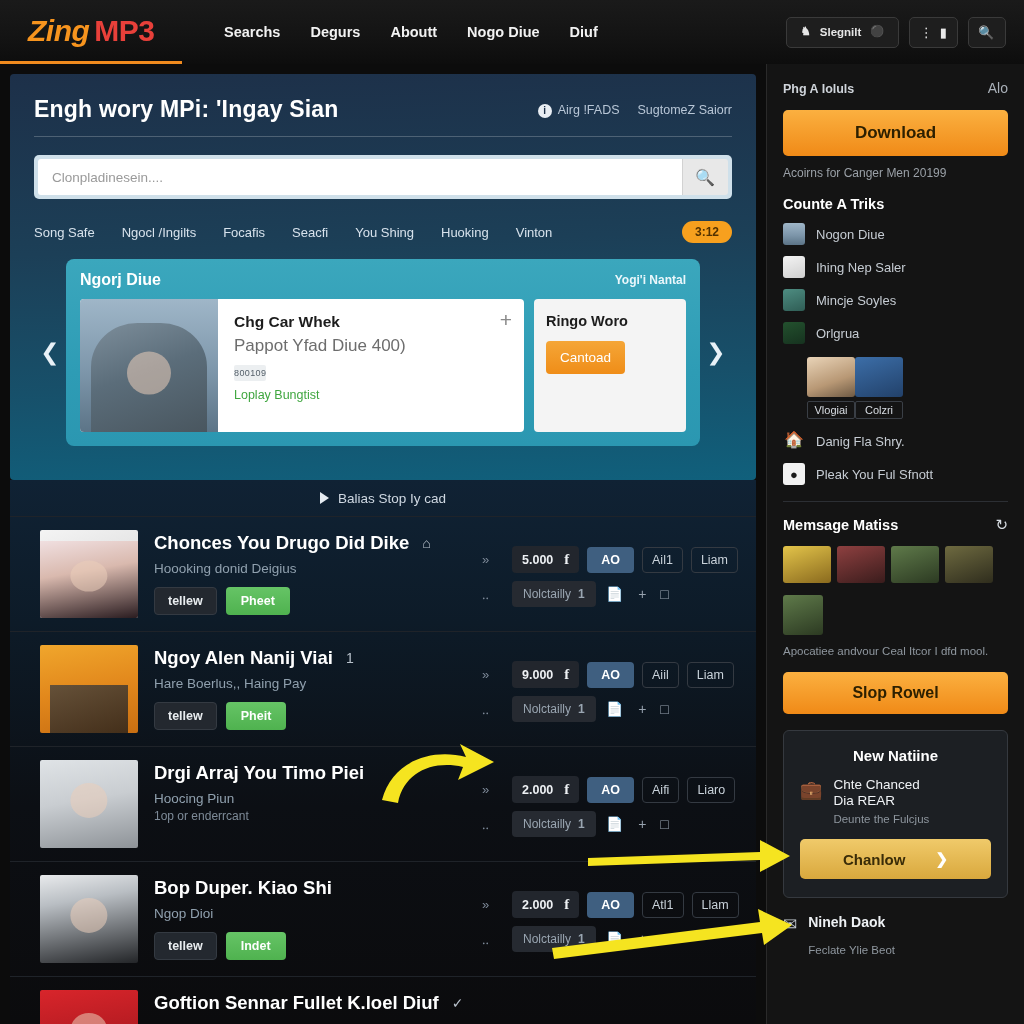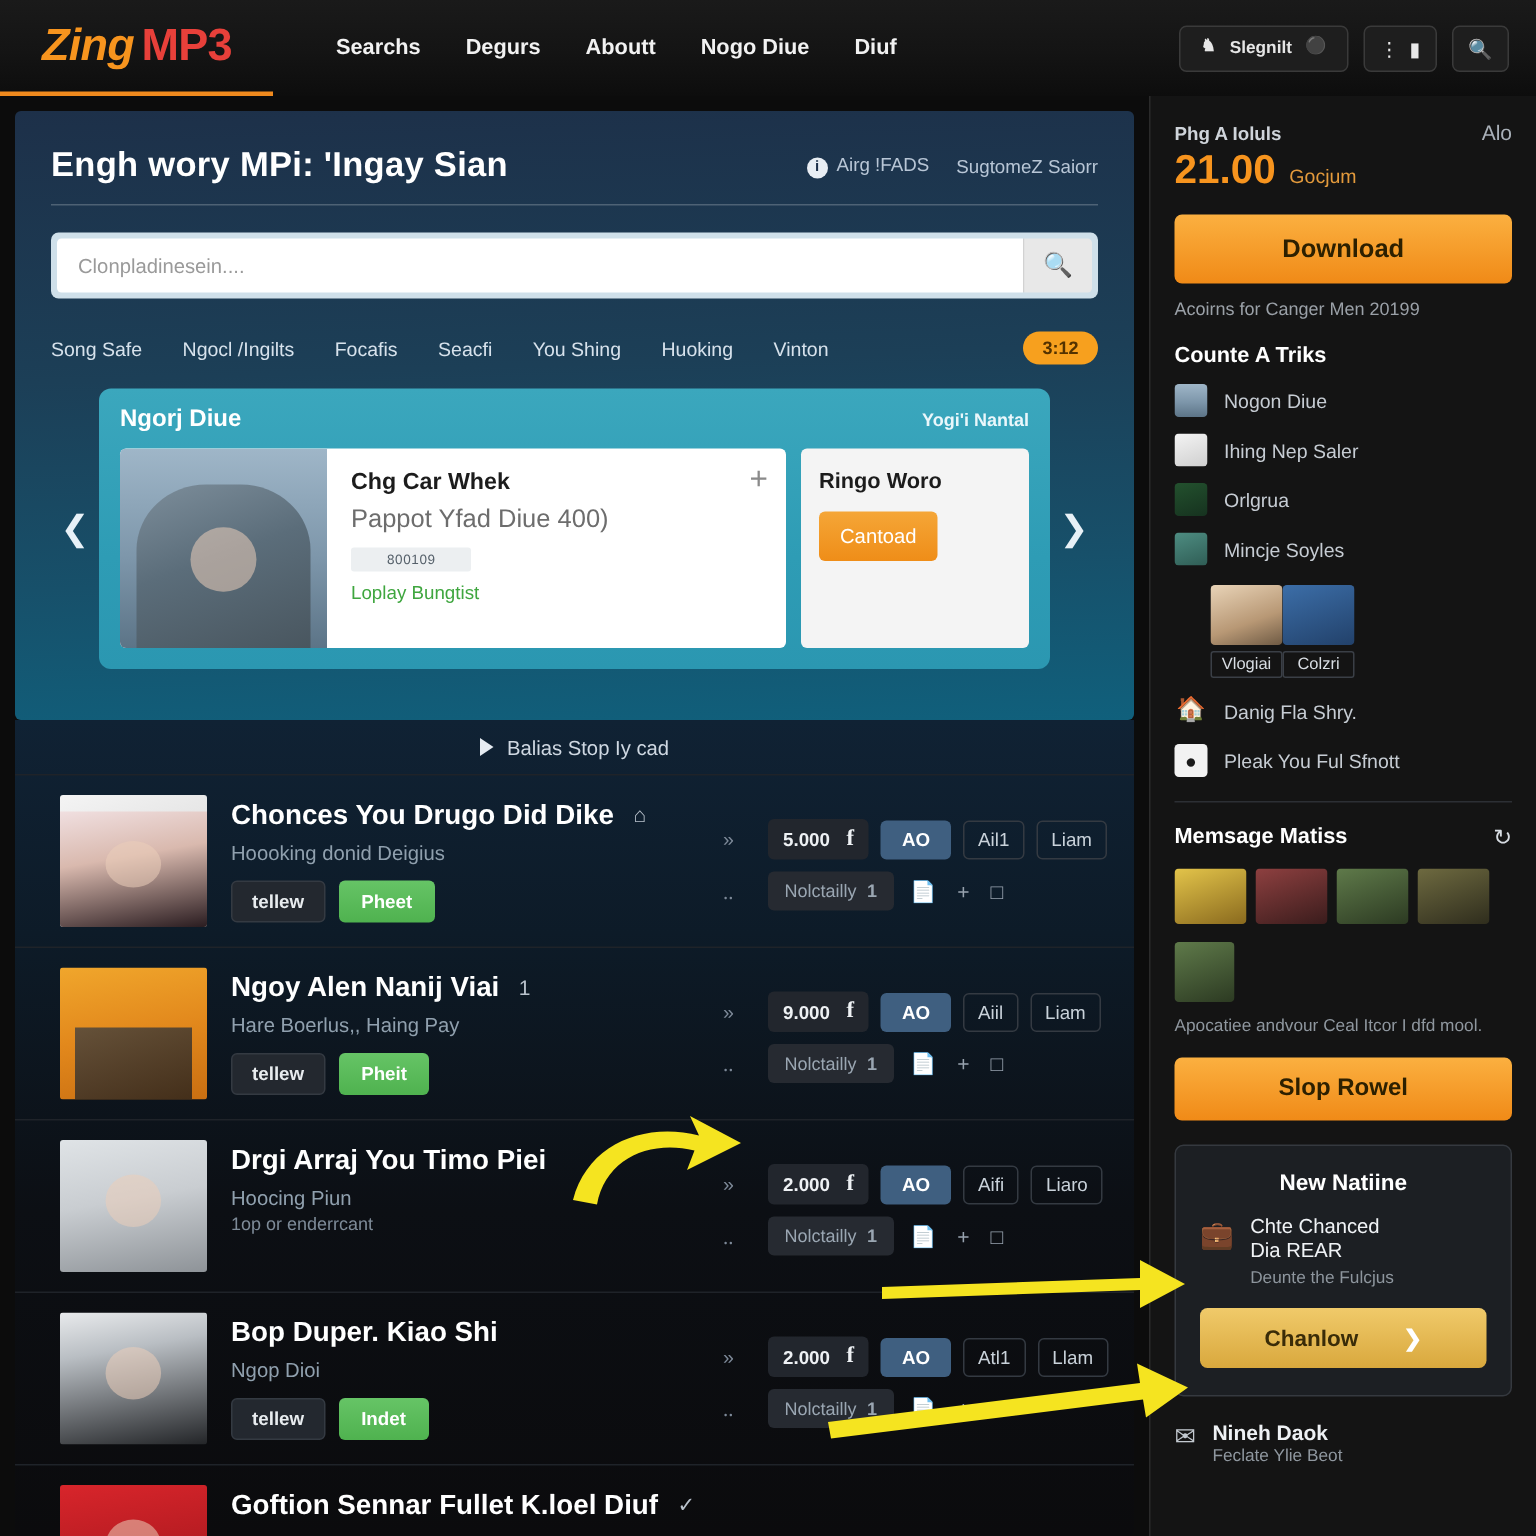--- a/index.html
+++ b/index.html
@@ -105,21 +105,21 @@
   .cbox-title { color: #fff; font-size: 16px; font-weight: bold; }
   .cbox-right { margin-left: auto; color: #eaf7fb; font-size: 12px; font-weight: bold; cursor: pointer; }
   .cbox-body { display: flex; gap: 10px; }
   .cb-main { flex: 1; display: flex; background: #fff; border-radius: 4px; overflow: hidden; height: 133px; }
   .cb-thumb { width: 138px; height: 133px; position: relative; overflow: hidden; flex: none; }
   .cb-info { flex: 1; padding: 14px 16px; position: relative; }
   .cb-name { font-size: 15.5px; font-weight: bold; color: #1c1c1c; }
   .cb-sub { font-size: 17px; color: #6d6d6d; margin-top: 5px; }
   .cb-chip {
     display: inline-block; margin-top: 9px; background: #eceff1; color: #55606a;
-    font-size: 9px; padding: 3px 24px; border-radius: 2px; letter-spacing: .4px;
+    font-size: 9px; padding: 3px 0; border-radius: 2px; letter-spacing: .4px;
   }
   .cb-green { color: #3fa63f; font-size: 12.5px; margin-top: 7px; }
   .cb-plus {
     position: absolute; right: 12px; top: 10px; color: #8a8a8a;
     font-size: 21px; cursor: pointer; line-height: 1;
   }
   .cb-side {
     width: 152px; background: #f4f4f4; border-radius: 4px; padding: 14px 12px; flex: none; height: 133px;
   }
   .cb-side-title { font-size: 14.5px; font-weight: bold; color: #1c1c1c; }
@@ -246,21 +246,21 @@
   .promo-btn {
     display: flex; align-items: center; justify-content: center; gap: 30px;
     width: 100%; margin-top: 14px;
     background: linear-gradient(180deg, #f0ca6a 0%, #d9a83d 100%); color: #3a2c08;
     border: none; border-radius: 5px; padding: 11px 0; font-size: 15px; font-weight: bold;
     cursor: pointer; font-family: "Liberation Sans", sans-serif;
   }
   .bottom-item { display: flex; gap: 11px; margin-top: 16px; align-items: flex-start; }
   .bi-ic { color: #c3c9d0; font-size: 17px; flex: none; }
   .bi-t { color: #eef1f4; font-size: 14px; font-weight: bold; }
-  .bi-s { color: #8f979f; font-size: 11.5px; margin-top: 2px; }
+  .bi-s { color: #8f979f; font-size: 11.5px; margin-top: 14px; }
 
   
   .arrow-layer { position: absolute; left: 0; top: 0; width: 1024px; height: 1024px; pointer-events: none; }
 
   
   .ph { position: absolute; inset: 0; }
   .ph-sky { background: linear-gradient(180deg,#9fb6c8 0%,#7d96aa 55%,#5c7487 100%); }
   .ph-man1 { background: linear-gradient(160deg,#7d8e9b 0%,#5b6d7a 45%,#49565f 100%); }
   .ph-man2 { background: linear-gradient(170deg,#f0dfe0 0%,#d9b9ae 40%,#2a1c20 100%); }
   .ph-orange { background: linear-gradient(170deg,#f0a62c 0%,#e2881c 50%,#c96f12 100%); }
@@ -563,24 +563,20 @@
       </div>
     </div>
 
     <div class="side-col">
 
       <div class="bal-block">
         <div class="bal-top">
           <span class="bal-label">Phg A Ioluls</span>
           <span class="bal-alt">Alo</span>
         </div>
-        <div class="bal-row">
-          <span class="bal-num">21.00</span>
-          <span class="bal-cur">Gocjum</span>
-        </div>
       </div>
 
       <div class="side-pad">
         <button class="dl-btn">Download</button>
         <div class="dl-note">Acoirns for Canger Men 20199</div>
 
         <div class="sec-title">Counte A Triks</div>
 
         <div class="tr-item">
           <span class="tr-ic">
@@ -589,29 +585,29 @@
           <span class="tr-label">Nogon Diue</span>
         </div>
         <div class="tr-item">
           <span class="tr-ic">
               <span class="ph ph-white"></span>
             </span>
           <span class="tr-label">Ihing Nep Saler</span>
         </div>
         <div class="tr-item">
           <span class="tr-ic">
+              <span class="ph ph-teal"></span>
+            </span>
+          <span class="tr-label">Mincje Soyles</span>
+        </div>
+        <div class="tr-item">
+          <span class="tr-ic">
               <span class="ph ph-green"></span>
             </span>
           <span class="tr-label">Orlgrua</span>
-        </div>
-        <div class="tr-item">
-          <span class="tr-ic">
-              <span class="ph ph-teal"></span>
-            </span>
-          <span class="tr-label">Mincje Soyles</span>
         </div>
 
         <div class="thumb-pair">
           <div class="tp-col">
             <div class="tp-img">
                 <span class="ph ph-grp"></span>
               </div>
             <div class="tp-cap">Vlogiai</div>
           </div>
           <div class="tp-col">

